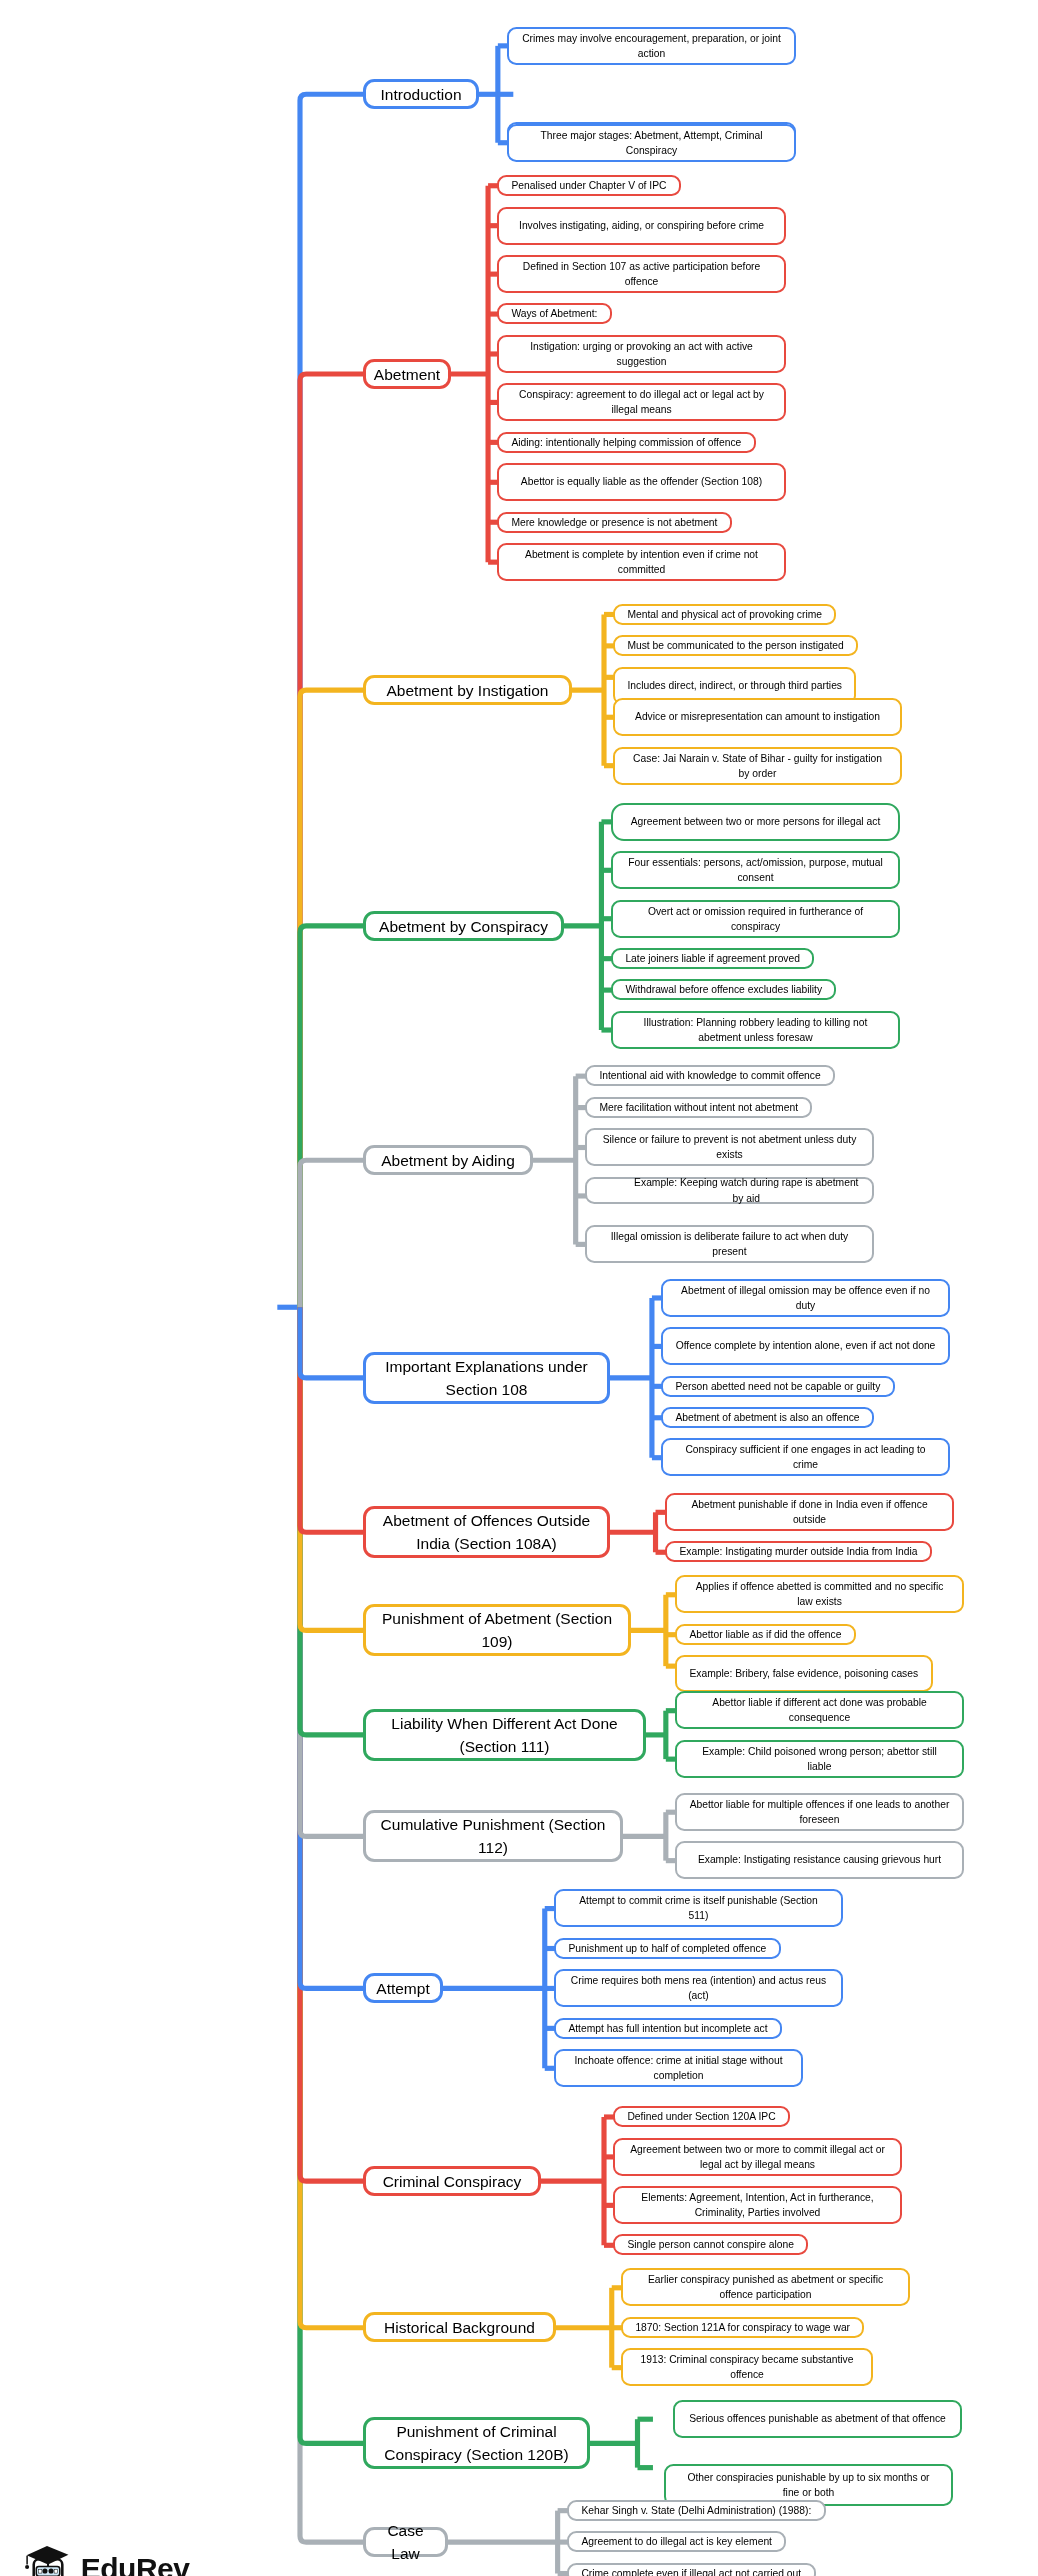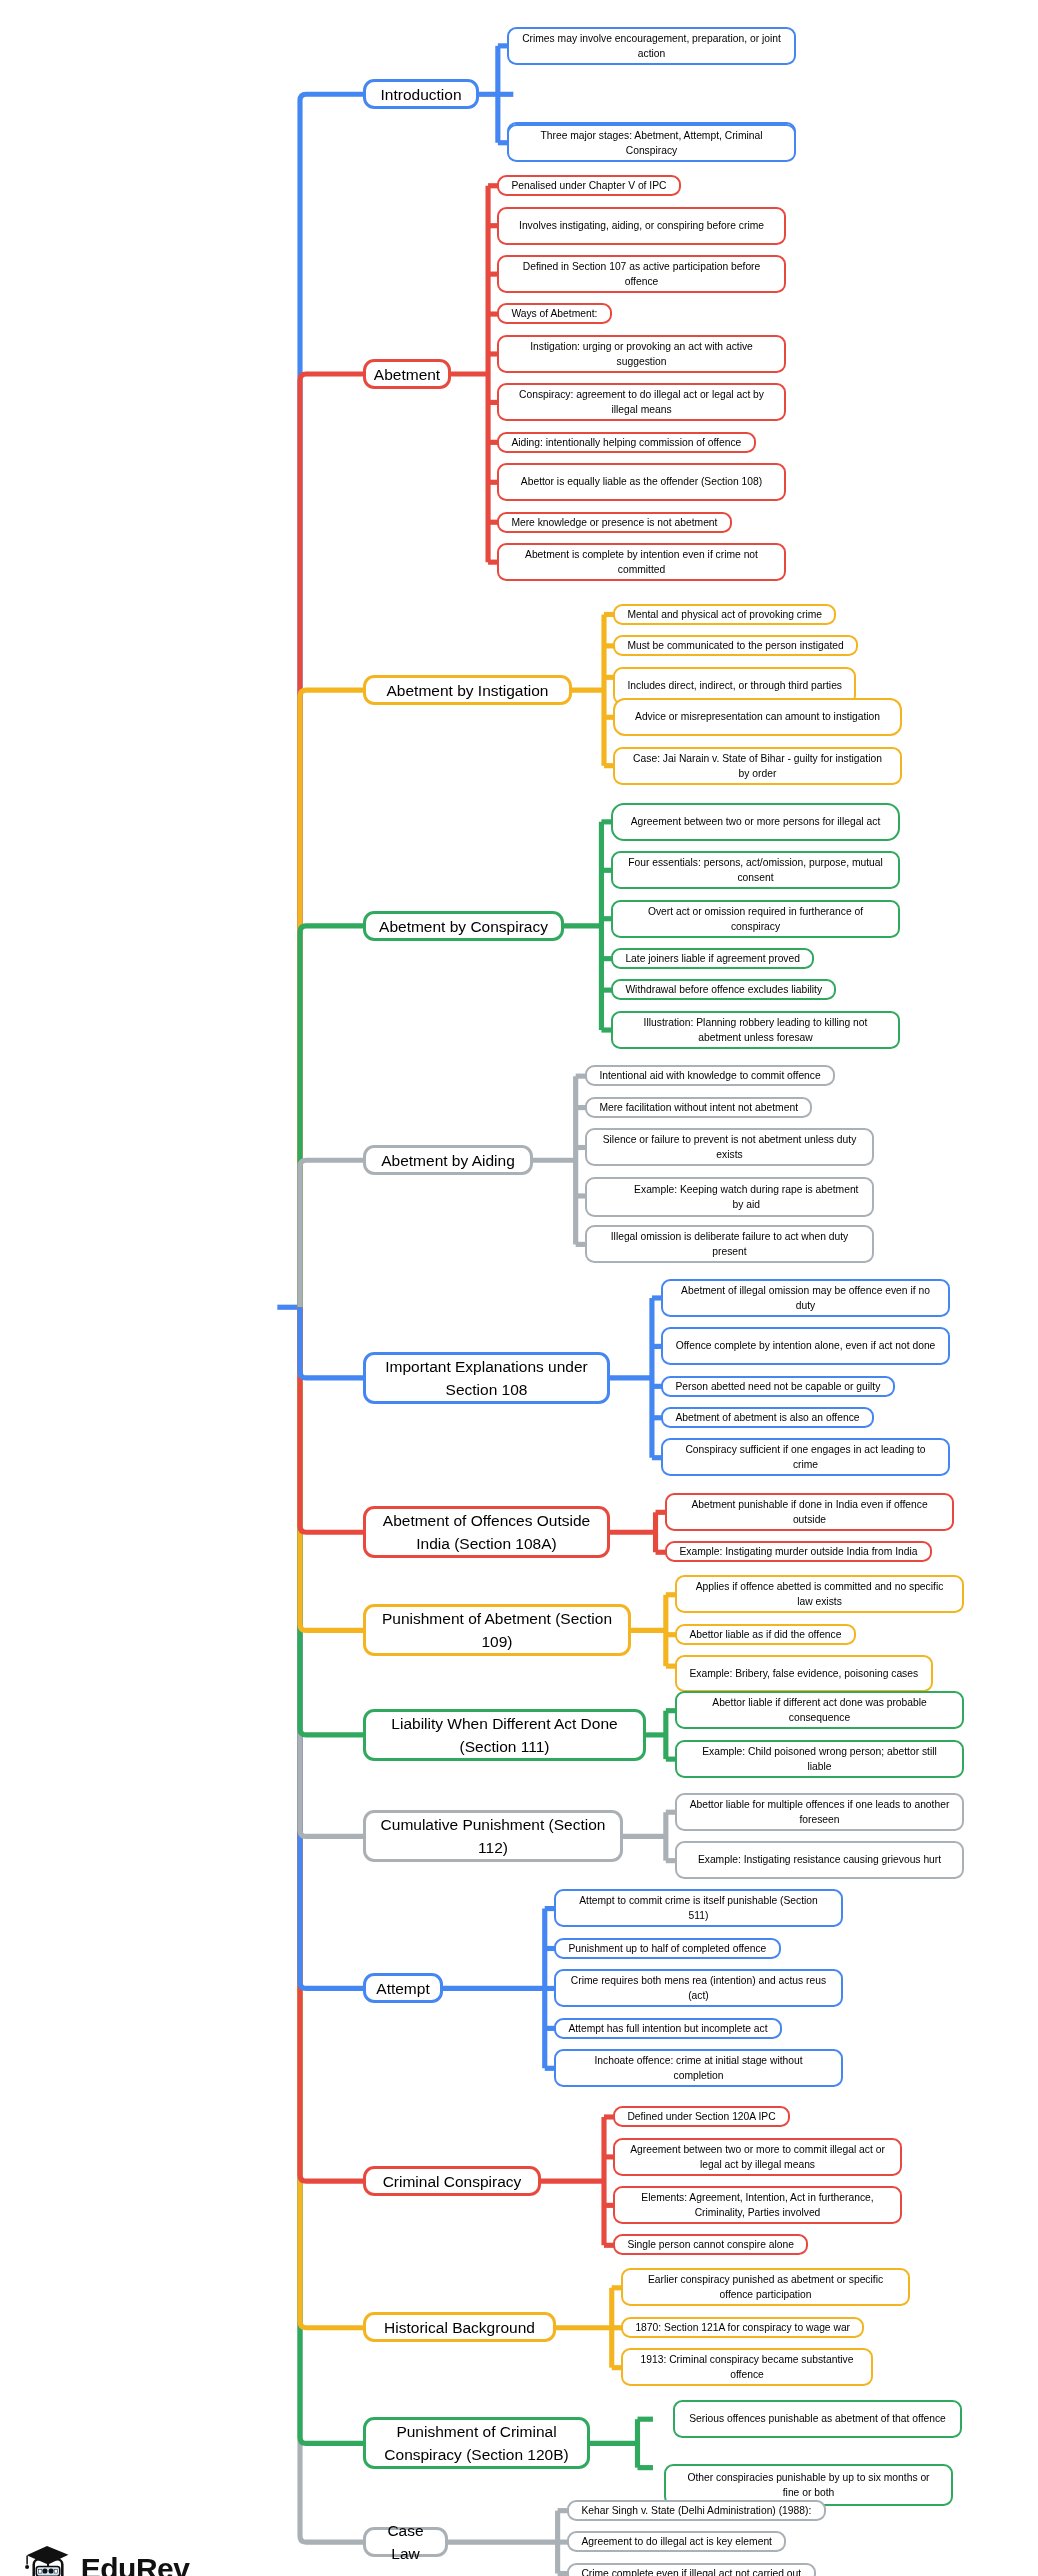--- a/index.html
+++ b/index.html
@@ -147,34 +147,34 @@
       <div class="leaf" style="left: 497px; top: 335px; height: 38px; border-color: rgb(232, 73, 63); width: 289px;">Instigation: urging or provoking an act with active suggestion</div>
       <div class="leaf" style="left: 497px; top: 383px; height: 38px; border-color: rgb(232, 73, 63); width: 289px;">Conspiracy: agreement to do illegal act or legal act by illegal means</div>
       <div class="leaf one" style="left: 497px; top: 432px; height: 21px; border-color: rgb(232, 73, 63);">Aiding: intentionally helping commission of offence</div>
       <div class="leaf" style="left: 497px; top: 463px; height: 38px; border-color: rgb(232, 73, 63); width: 289px;">Abettor is equally liable as the offender (Section 108)</div>
       <div class="leaf one" style="left: 497px; top: 512px; height: 21px; border-color: rgb(232, 73, 63);">Mere knowledge or presence is not abetment</div>
       <div class="leaf" style="left: 497px; top: 543px; height: 38px; border-color: rgb(232, 73, 63); width: 289px;">Abetment is complete by intention even if crime not committed</div>
       <div class="node" style="left: 363px; top: 675px; width: 209px; height: 30px; border-color: rgb(243, 180, 31);">Abetment by Instigation</div>
       <div class="leaf one" style="left: 613px; top: 604px; height: 21px; border-color: rgb(243, 180, 31);">Mental and physical act of provoking crime</div>
       <div class="leaf one" style="left: 613px; top: 635px; height: 21px; border-color: rgb(243, 180, 31);">Must be communicated to the person instigated</div>
       <div class="leaf one" style="left: 613px; top: 667px; height: 38px; border-color: rgb(243, 180, 31);">Includes direct, indirect, or through third parties</div>
-      <div class="leaf" style="left: 613px; top: 698px; height: 38px; border-color: rgb(243, 180, 31); width: 289px; border-radius: 12px;">Advice or misrepresentation can amount to instigation</div>
+      <div class="leaf" style="left: 613px; top: 698px; height: 38px; border-color: rgb(243, 180, 31); width: 289px;">Advice or misrepresentation can amount to instigation</div>
       <div class="leaf" style="left: 613px; top: 747px; height: 38px; border-color: rgb(243, 180, 31); width: 289px;">Case: Jai Narain v. State of Bihar - guilty for instigation by order</div>
       <div class="node" style="left: 363px; top: 911px; width: 201px; height: 30px; border-color: rgb(48, 168, 94);">Abetment by Conspiracy</div>
       <div class="leaf" style="left: 611px; top: 803px; height: 38px; border-color: rgb(48, 168, 94); width: 289px; border-radius: 13px;">Agreement between two or more persons for illegal act</div>
       <div class="leaf" style="left: 611px; top: 851px; height: 38px; border-color: rgb(48, 168, 94); width: 289px;">Four essentials: persons, act/omission, purpose, mutual consent</div>
       <div class="leaf" style="left: 611px; top: 900px; height: 38px; border-color: rgb(48, 168, 94); width: 289px;">Overt act or omission required in furtherance of conspiracy</div>
       <div class="leaf one" style="left: 611px; top: 948px; height: 21px; border-color: rgb(48, 168, 94);">Late joiners liable if agreement proved</div>
       <div class="leaf one" style="left: 611px; top: 979px; height: 21px; border-color: rgb(48, 168, 94);">Withdrawal before offence excludes liability</div>
       <div class="leaf" style="left: 611px; top: 1011px; height: 38px; border-color: rgb(48, 168, 94); width: 289px;">Illustration: Planning robbery leading to killing not abetment unless foresaw</div>
       <div class="node" style="left: 363px; top: 1145px; width: 170px; height: 30px; border-color: rgb(169, 176, 182);">Abetment by Aiding</div>
       <div class="leaf one" style="left: 585px; top: 1065px; height: 21px; border-color: rgb(169, 176, 182);">Intentional aid with knowledge to commit offence</div>
       <div class="leaf one" style="left: 585px; top: 1097px; height: 21px; border-color: rgb(169, 176, 182);">Mere facilitation without intent not abetment</div>
       <div class="leaf" style="left: 585px; top: 1128px; height: 38px; border-color: rgb(169, 176, 182); width: 289px;">Silence or failure to prevent is not abetment unless duty exists</div>
-      <div class="leaf" style="left: 585px; top: 1177px; height: 40px; border-color: rgb(169, 176, 182); width: 289px; padding-left: 46px;">Example: Keeping watch during rape is abetment by aid</div>
+      <div class="leaf" style="left: 585px; top: 1177px; height: 27px; border-color: rgb(169, 176, 182); width: 289px; padding-left: 46px;">Example: Keeping watch during rape is abetment by aid</div>
       <div class="leaf" style="left: 585px; top: 1225px; height: 38px; border-color: rgb(169, 176, 182); width: 289px;">Illegal omission is deliberate failure to act when duty present</div>
       <div class="node" style="left: 363px; top: 1352px; width: 247px; height: 52px; border-color: rgb(68, 134, 242);">Important Explanations under Section 108</div>
       <div class="leaf" style="left: 661px; top: 1279px; height: 38px; border-color: rgb(68, 134, 242); width: 289px;">Abetment of illegal omission may be offence even if no duty</div>
       <div class="leaf" style="left: 661px; top: 1327px; height: 38px; border-color: rgb(68, 134, 242); width: 289px;">Offence complete by intention alone, even if act not done</div>
       <div class="leaf one" style="left: 661px; top: 1376px; height: 21px; border-color: rgb(68, 134, 242);">Person abetted need not be capable or guilty</div>
       <div class="leaf one" style="left: 661px; top: 1407px; height: 21px; border-color: rgb(68, 134, 242);">Abetment of abetment is also an offence</div>
       <div class="leaf" style="left: 661px; top: 1438px; height: 38px; border-color: rgb(68, 134, 242); width: 289px;">Conspiracy sufficient if one engages in act leading to crime</div>
       <div class="node" style="left: 363px; top: 1506px; width: 247px; height: 52px; border-color: rgb(232, 73, 63);">Abetment of Offences Outside India (Section 108A)</div>
       <div class="leaf" style="left: 665px; top: 1493px; height: 38px; border-color: rgb(232, 73, 63); width: 289px;">Abetment punishable if done in India even if offence outside</div>
       <div class="leaf one" style="left: 665px; top: 1541px; height: 21px; border-color: rgb(232, 73, 63);">Example: Instigating murder outside India from India</div>
@@ -186,21 +186,21 @@
       <div class="leaf" style="left: 675px; top: 1691px; height: 38px; border-color: rgb(48, 168, 94); width: 289px;">Abettor liable if different act done was probable consequence</div>
       <div class="leaf" style="left: 675px; top: 1740px; height: 38px; border-color: rgb(48, 168, 94); width: 289px;">Example: Child poisoned wrong person; abettor still liable</div>
       <div class="node" style="left: 363px; top: 1810px; width: 260px; height: 52px; border-color: rgb(169, 176, 182);">Cumulative Punishment (Section 112)</div>
       <div class="leaf" style="left: 675px; top: 1793px; height: 38px; border-color: rgb(169, 176, 182); width: 289px;">Abettor liable for multiple offences if one leads to another foreseen</div>
       <div class="leaf" style="left: 675px; top: 1841px; height: 38px; border-color: rgb(169, 176, 182); width: 289px;">Example: Instigating resistance causing grievous hurt</div>
       <div class="node" style="left: 363px; top: 1973px; width: 80px; height: 30px; border-color: rgb(68, 134, 242);">Attempt</div>
       <div class="leaf" style="left: 554px; top: 1889px; height: 38px; border-color: rgb(68, 134, 242); width: 289px;">Attempt to commit crime is itself punishable (Section 511)</div>
       <div class="leaf one" style="left: 554px; top: 1938px; height: 21px; border-color: rgb(68, 134, 242);">Punishment up to half of completed offence</div>
       <div class="leaf" style="left: 554px; top: 1969px; height: 38px; border-color: rgb(68, 134, 242); width: 289px;">Crime requires both mens rea (intention) and actus reus (act)</div>
       <div class="leaf one" style="left: 554px; top: 2018px; height: 21px; border-color: rgb(68, 134, 242);">Attempt has full intention but incomplete act</div>
-      <div class="leaf" style="left: 554px; top: 2049px; height: 38px; border-color: rgb(68, 134, 242); width: 289px;">Inchoate offence: crime at initial stage without completion</div>
+      <div class="leaf" style="left: 554px; top: 2049px; height: 38px; border-color: rgb(68, 134, 242); width: 249px;">Inchoate offence: crime at initial stage without completion</div>
       <div class="node" style="left: 363px; top: 2166px; width: 178px; height: 30px; border-color: rgb(232, 73, 63);">Criminal Conspiracy</div>
       <div class="leaf one" style="left: 613px; top: 2106px; height: 21px; border-color: rgb(232, 73, 63);">Defined under Section 120A IPC</div>
       <div class="leaf" style="left: 613px; top: 2138px; height: 38px; border-color: rgb(232, 73, 63); width: 289px;">Agreement between two or more to commit illegal act or legal act by illegal means</div>
       <div class="leaf" style="left: 613px; top: 2186px; height: 38px; border-color: rgb(232, 73, 63); width: 289px;">Elements: Agreement, Intention, Act in furtherance, Criminality, Parties involved</div>
       <div class="leaf one" style="left: 613px; top: 2234px; height: 21px; border-color: rgb(232, 73, 63);">Single person cannot conspire alone</div>
       <div class="node" style="left: 363px; top: 2312px; width: 193px; height: 30px; border-color: rgb(243, 180, 31);">Historical Background</div>
       <div class="leaf" style="left: 621px; top: 2268px; height: 38px; border-color: rgb(243, 180, 31); width: 289px;">Earlier conspiracy punished as abetment or specific offence participation</div>
       <div class="leaf one" style="left: 621px; top: 2317px; height: 21px; border-color: rgb(243, 180, 31);">1870: Section 121A for conspiracy to wage war</div>
       <div class="leaf" style="left: 621px; top: 2348px; height: 38px; border-color: rgb(243, 180, 31); width: 252px;">1913: Criminal conspiracy became substantive offence</div>
       <div class="node" style="left: 363px; top: 2417px; width: 227px; height: 52px; border-color: rgb(48, 168, 94);">Punishment of Criminal Conspiracy (Section 120B)</div>

